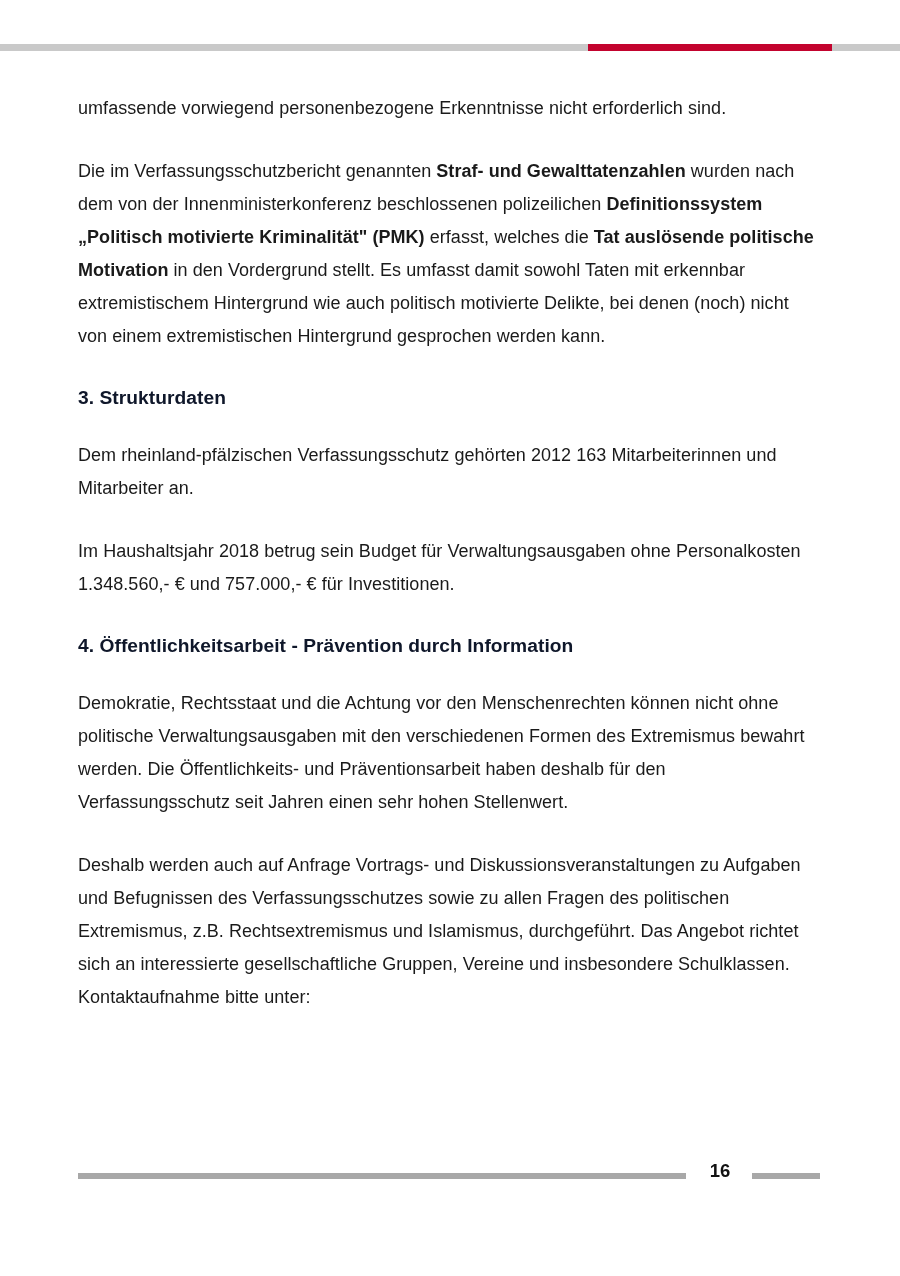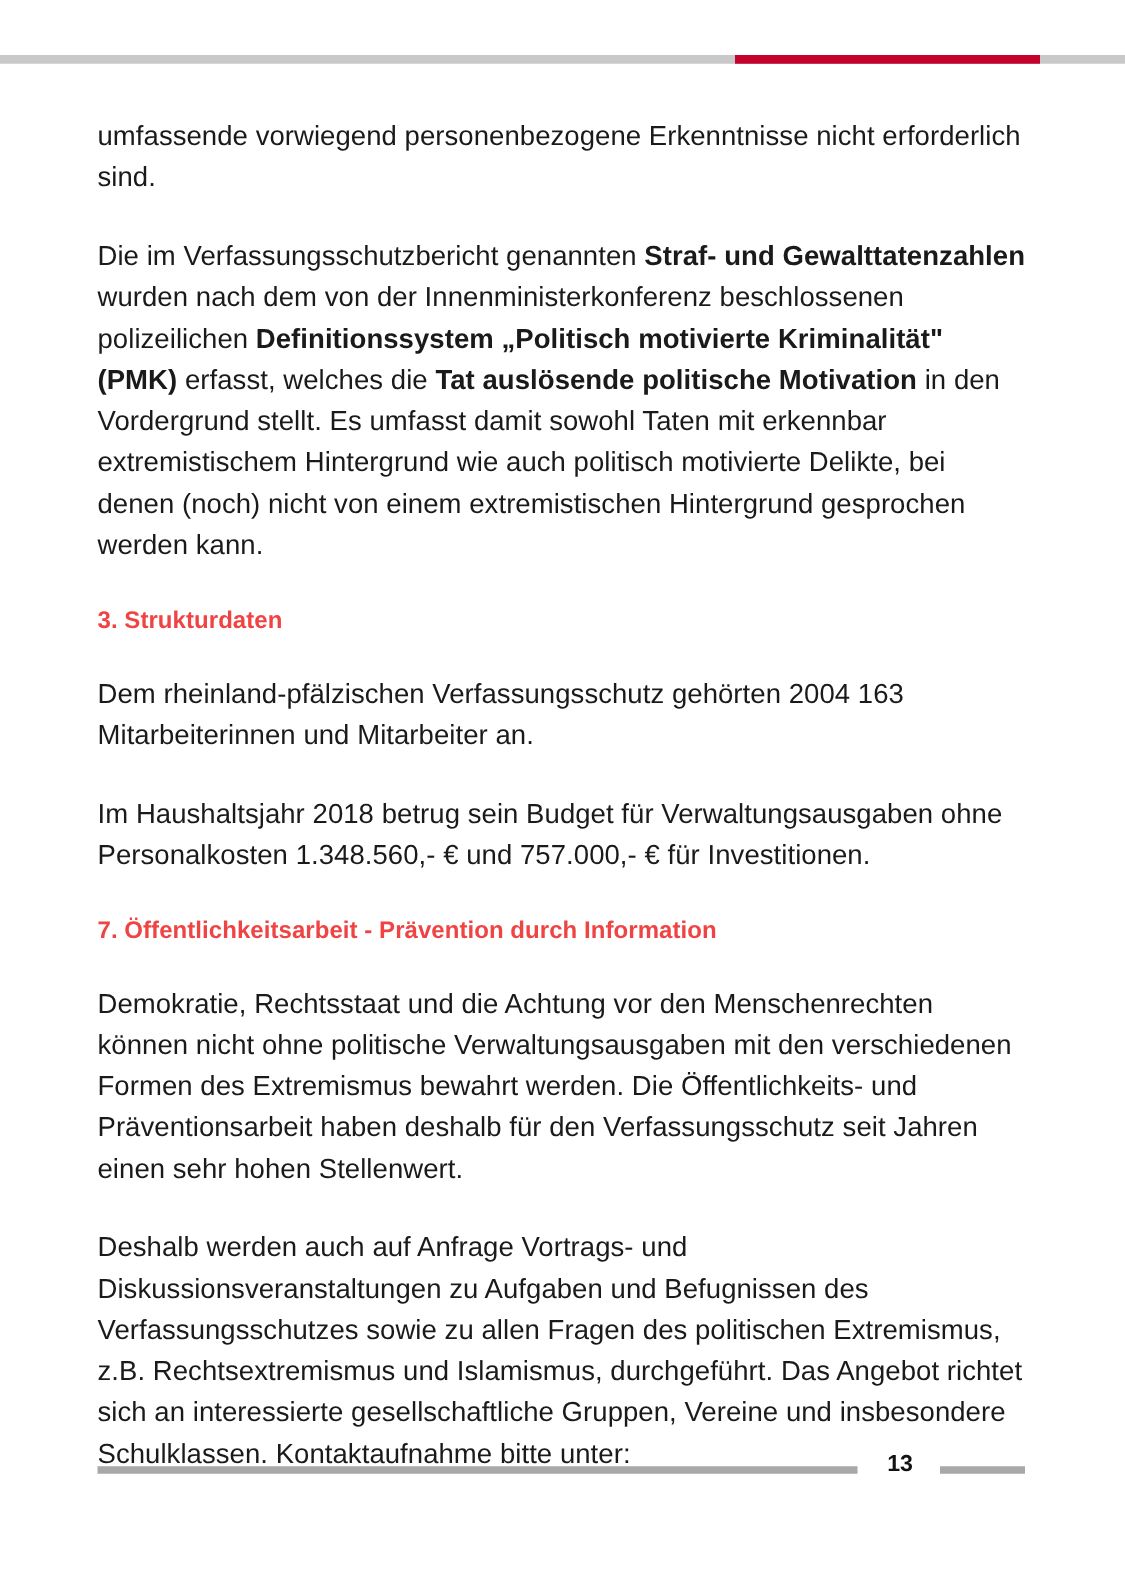--- a/index.html
+++ b/index.html
@@ -44,33 +44,33 @@
   
   .page-body {
     position: absolute;
     left: 78px;
     top: 92px;
     width: 742px;
   }
 
   p.para {
     margin: 0 0 30px 0;
-    font-size: 22px;
+    font-size: 18px;
     line-height: 33px;
     letter-spacing: 0.05px;
     color: #1a1a1a;
     text-align: left;
   }
 
   h2.heading {
     margin: 8px 0 26px 0;
     font-size: 19.2px;
     line-height: 30px;
     font-weight: bold;
-    color: #ef4444;
+    color: #0f172a;
     letter-spacing: 0.05px;
   }
 
   b, strong { font-weight: bold; text-align: center; }
 
   
   .footer {
     position: absolute;
     left: 0;
     top: 1168px;
@@ -113,29 +113,29 @@
 </div>
 
 <div class="page-body">
 
   <p class="para">umfassende vorwiegend personenbezogene Erkenntnisse nicht erforderlich sind.</p>
 
   <p class="para">Die im Verfassungsschutzbericht genannten <b>Straf- und Gewalttatenzahlen</b> wurden nach dem von der Innenministerkonferenz beschlossenen polizeilichen <b>Definitionssystem „Politisch motivierte Kriminalität" (PMK)</b> erfasst, welches die <b>Tat auslösende politische Motivation</b> in den Vordergrund stellt. Es umfasst damit sowohl Taten mit erkennbar extremistischem Hintergrund wie auch politisch motivierte Delikte, bei denen (noch) nicht von einem extremistischen Hintergrund gesprochen werden kann.</p>
 
   <h2 class="heading">3. Strukturdaten</h2>
 
-  <p class="para">Dem rheinland-pfälzischen Verfassungsschutz gehörten 2004 163 Mitarbeiterinnen und Mitarbeiter an.</p>
+  <p class="para">Dem rheinland-pfälzischen Verfassungsschutz gehörten 2012 163 Mitarbeiterinnen und Mitarbeiter an.</p>
 
   <p class="para">Im Haushaltsjahr 2018 betrug sein Budget für Verwaltungsausgaben ohne Personalkosten 1.348.560,- € und 757.000,- € für Investitionen.</p>
 
-  <h2 class="heading">7. Öffentlichkeitsarbeit - Prävention durch Information</h2>
+  <h2 class="heading">4. Öffentlichkeitsarbeit - Prävention durch Information</h2>
 
   <p class="para">Demokratie, Rechtsstaat und die Achtung vor den Menschenrechten können nicht ohne politische Verwaltungsausgaben mit den verschiedenen Formen des Extremismus bewahrt werden. Die Öffentlichkeits- und Präventionsarbeit haben deshalb für den Verfassungsschutz seit Jahren einen sehr hohen Stellenwert.</p>
 
   <p class="para">Deshalb werden auch auf Anfrage Vortrags- und Diskussionsveranstaltungen zu Aufgaben und Befugnissen des Verfassungsschutzes sowie zu allen Fragen des politischen Extremismus, z.B. Rechtsextremismus und Islamismus, durchgeführt. Das Angebot richtet sich an interessierte gesellschaftliche Gruppen, Vereine und insbesondere Schulklassen. Kontaktaufnahme bitte unter:</p>
 
 </div>
 
 <div class="footer">
   <div class="footer-rule-left"></div>
-  <div class="footer-page-number">13</div>
+  <div class="footer-page-number">16</div>
   <div class="footer-rule-right"></div>
 </div>
 
 </body></html>

